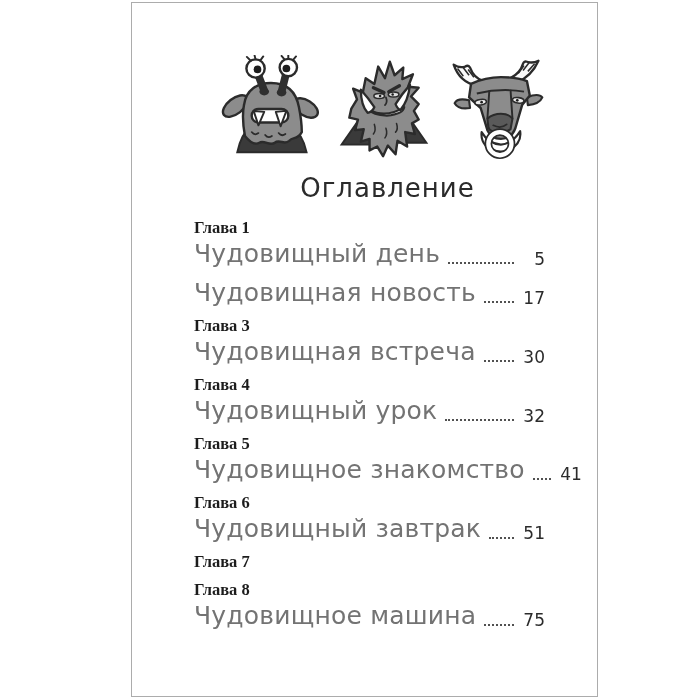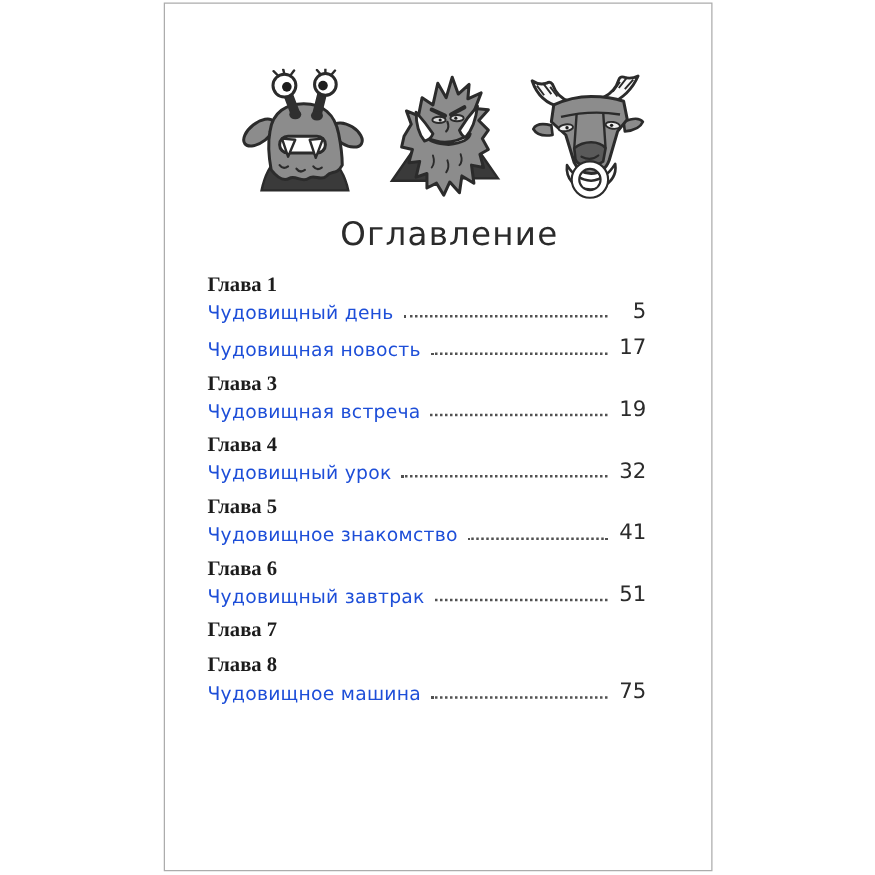--- a/index.html
+++ b/index.html
@@ -9,20 +9,21 @@
     font-family: "DejaVu Sans", sans-serif;
   }
   .canvas { position: relative; width: 700px; height: 700px; background: #fff; }
   .page {
     position: absolute; left: 131px; top: 2px;
     width: 437px; height: 693px;
     border: 1px solid #acacac;
     background: #fff;
     box-sizing: content-box;
     overflow: hidden;
+    padding-left: 28px;
   }
   .monsters {
     display: flex; justify-content: center; align-items: flex-end;
     gap: 8px; padding-top: 52px; margin-left: 10px;
   }
   .monster { width: 106px; height: 106px; }
   .toc-title {
     font-family: "DejaVu Sans", sans-serif;
     font-weight: normal;
     font-size: 26px; letter-spacing: 1px;
@@ -36,21 +37,21 @@
     font-family: "Liberation Serif", serif;
     font-weight: bold;
     font-size: 16.5px; line-height: 1.15;
     color: #1c1c1c;
   }
   .chapter-line {
     display: flex; align-items: flex-end;
     margin-top: 1px; line-height: 1.2;
   }
   .chapter-title {
-    font-size: 15px; color: #1d4ed8; white-space: nowrap;
+    font-size: 25px; color: #737373; white-space: nowrap;
     letter-spacing: 0.2px;
   }
   .dots {
     flex: 1; min-width: 18px;
     border-bottom: 2px dotted #515151;
     margin: 0 5px 5px 8px;
   }
   .page-num {
     font-size: 17px; color: #2b2b2b;
     min-width: 26px; text-align: right;
@@ -142,21 +143,21 @@
       <span class="dots"></span>
       <span class="page-num">17</span>
     </div>
   </div>
 
   <div class="entry">
     <div class="chapter-header">Глава 3</div>
     <div class="chapter-line">
       <span class="chapter-title">Чудовищная встреча</span>
       <span class="dots"></span>
-      <span class="page-num">19</span>
+      <span class="page-num">30</span>
     </div>
   </div>
 
   <div class="entry">
     <div class="chapter-header">Глава 4</div>
     <div class="chapter-line">
       <span class="chapter-title">Чудовищный урок</span>
       <span class="dots"></span>
       <span class="page-num">32</span>
     </div>

